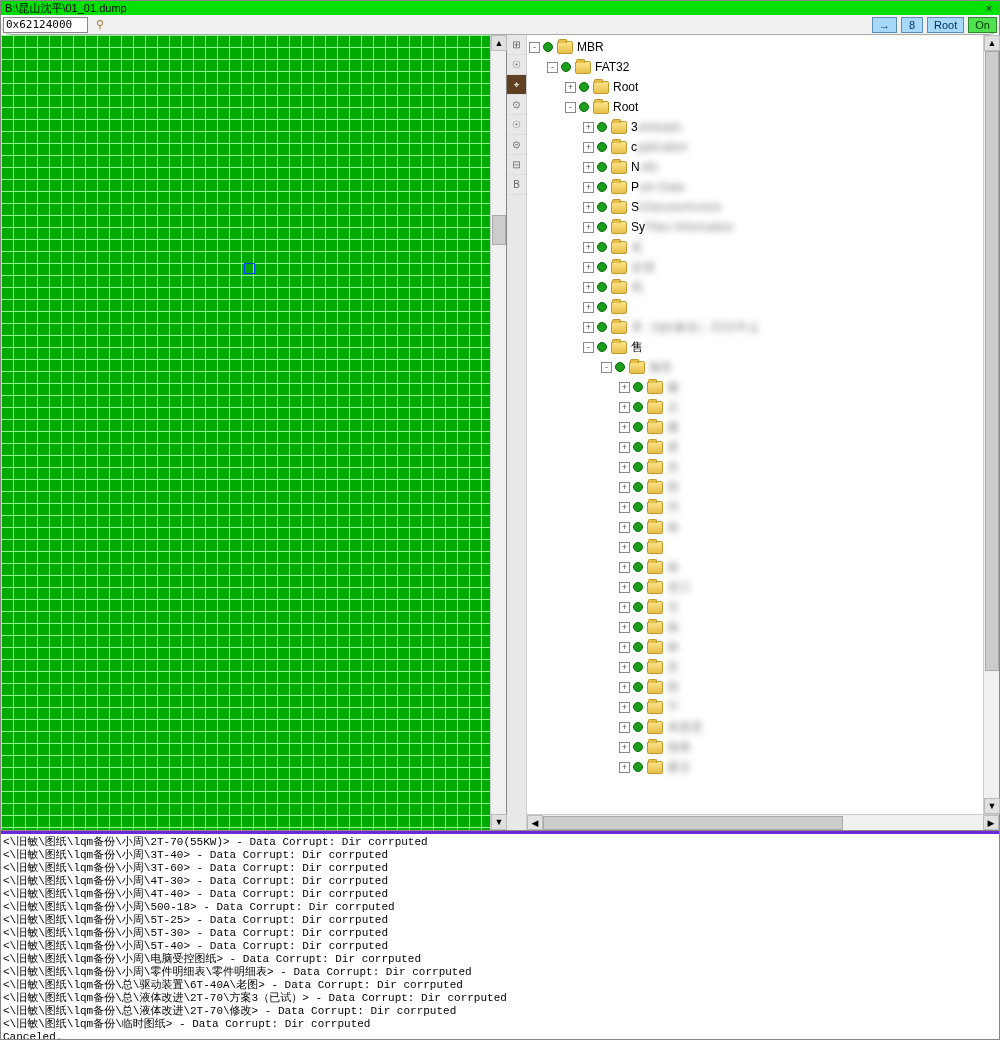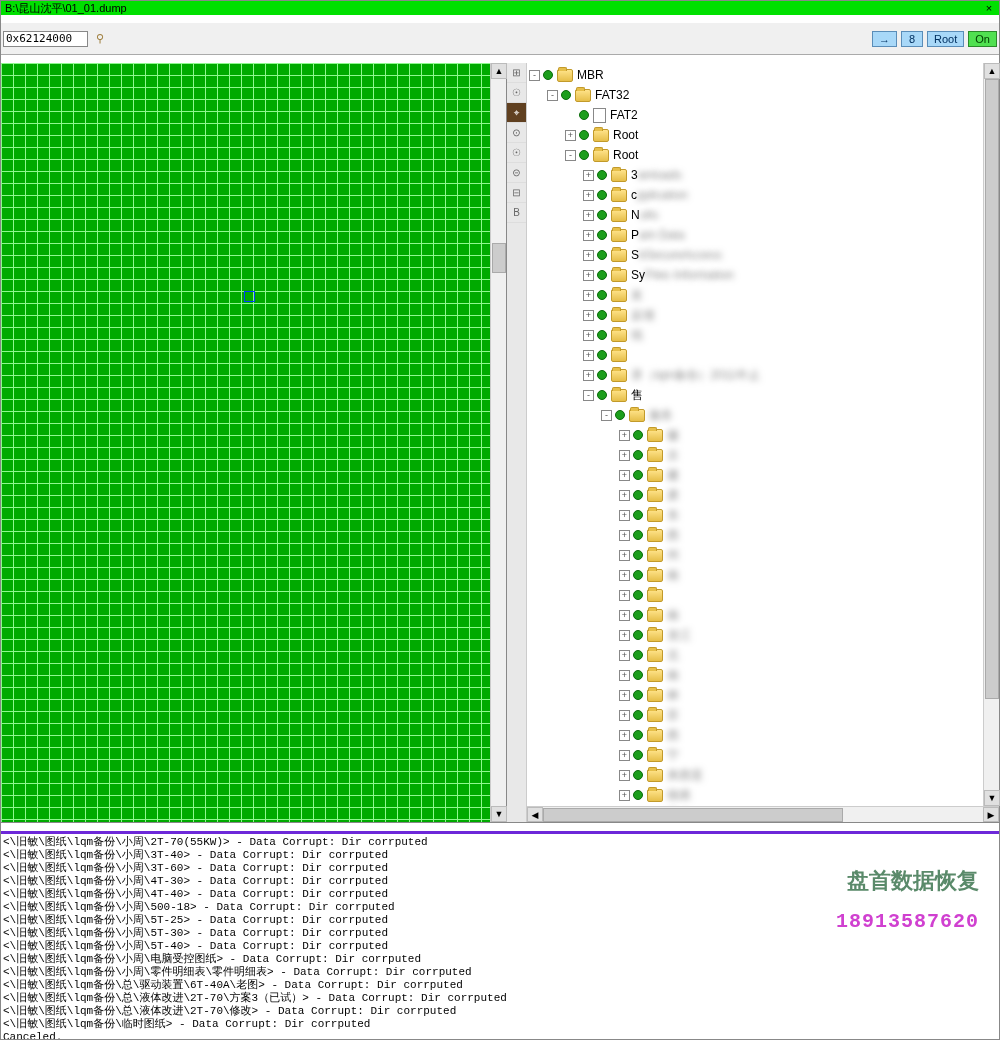--- a/index.html
+++ b/index.html
@@ -1,20 +1,20 @@
 <!DOCTYPE html>
 <html><head>
 <meta charset="utf-8">
 <style>
 * { box-sizing: border-box; margin: 0; padding: 0; }
 html, body { width: 1000px; height: 1040px; font-family: "Segoe UI", Tahoma, Arial, sans-serif; font-size: 12px; overflow: hidden; }
-.window { width: 1000px; height: 1040px; display: flex; flex-direction: column; border: 1px solid #888; background: #fff; gap: 8px; }
+.window { width: 1000px; height: 1040px; display: flex; flex-direction: column; border: 1px solid #888; background: #fff; }
 .titlebar { height: 14px; background: #00e000; display: flex; align-items: center; padding: 0 4px; font-size: 11px; color: #000; justify-content: space-between; }
 .titlebar .close { width: 12px; text-align: center; cursor: default; }
-.toolbar { height: 32px; background: #f0f0f0; display: flex; align-items: center; padding: 1px 2px; gap: 4px; border-bottom: 1px solid #aaa; }
+.toolbar { height: 20px; background: #f0f0f0; display: flex; align-items: center; padding: 1px 2px; gap: 4px; border-bottom: 1px solid #aaa; border-radius: 10px; }
 .addr-input { width: 85px; height: 16px; font-family: monospace; font-size: 11px; border: 1px solid #888; padding: 0 2px; }
 .tb-btn { height: 16px; min-width: 22px; padding: 0 6px; font-size: 11px; line-height: 14px; background: #a8d8f8; border: 1px solid #5a8db8; color: #003060; cursor: default; text-align: center; }
 .tb-btn.green { background: #50e050; border-color: #2a8a2a; color: #004000; }
 .tb-icon { width: 16px; height: 16px; display: flex; align-items: center; justify-content: center; font-size: 11px; color: #a08040; }
 .spacer { flex: 1; }
 .mainrow { flex: 1; display: flex; min-height: 0; border-bottom: 1px solid #888; }
 .mapwrap { width: 506px; display: flex; flex-direction: column; border-right: 1px solid #888; }
 .mapgrid { flex: 1; background: #0a0; position: relative; overflow: hidden; }
 .mapgrid::before { content: ""; position: absolute; inset: 0;
   background-image: linear-gradient(#8ff88f 1px, transparent 1px), linear-gradient(90deg, #8ff88f 1px, transparent 1px);
@@ -101,26 +101,20 @@
               <span class="folder"></span>
               <span>MBR</span>
             </div>
             <div class="tree-row" style="padding-left: 18px;">
               <span class="expander">-</span>
               <span class="dot"></span>
               <span class="folder"></span>
               <span>FAT32</span>
             </div>
             <div class="tree-row" style="padding-left: 36px;">
-              <span class="expander none"> </span>
-              <span class="dot"></span>
-              <span class="file"></span>
-              <span>FAT2</span>
-            </div>
-            <div class="tree-row" style="padding-left: 36px;">
               <span class="expander">+</span>
               <span class="dot"></span>
               <span class="folder"></span>
               <span>Root</span>
             </div>
             <div class="tree-row" style="padding-left: 36px;">
               <span class="expander">-</span>
               <span class="dot"></span>
               <span class="folder"></span>
               <span>Root</span>
@@ -380,19 +374,15 @@
 &lt;\旧敏\图纸\lqm备份\小周\5T-25&gt; - Data Corrupt: Dir corrputed
 &lt;\旧敏\图纸\lqm备份\小周\5T-30&gt; - Data Corrupt: Dir corrputed
 &lt;\旧敏\图纸\lqm备份\小周\5T-40&gt; - Data Corrupt: Dir corrputed
 &lt;\旧敏\图纸\lqm备份\小周\电脑受控图纸&gt; - Data Corrupt: Dir corrputed
 &lt;\旧敏\图纸\lqm备份\小周\零件明细表\零件明细表&gt; - Data Corrupt: Dir corrputed
 &lt;\旧敏\图纸\lqm备份\总\驱动装置\6T-40A\老图&gt; - Data Corrupt: Dir corrputed
 &lt;\旧敏\图纸\lqm备份\总\液体改进\2T-70\方案3（已试）&gt; - Data Corrupt: Dir corrputed
 &lt;\旧敏\图纸\lqm备份\总\液体改进\2T-70\修改&gt; - Data Corrupt: Dir corrputed
 &lt;\旧敏\图纸\lqm备份\临时图纸&gt; - Data Corrupt: Dir corrputed
 Canceled.</div>
-    <div class="watermark">
-      <div class="w1">盘首数据恢复</div>
-      <div class="w2">18913587620</div>
-    </div>
   </div>
 
 </div>
 
 </body></html>

